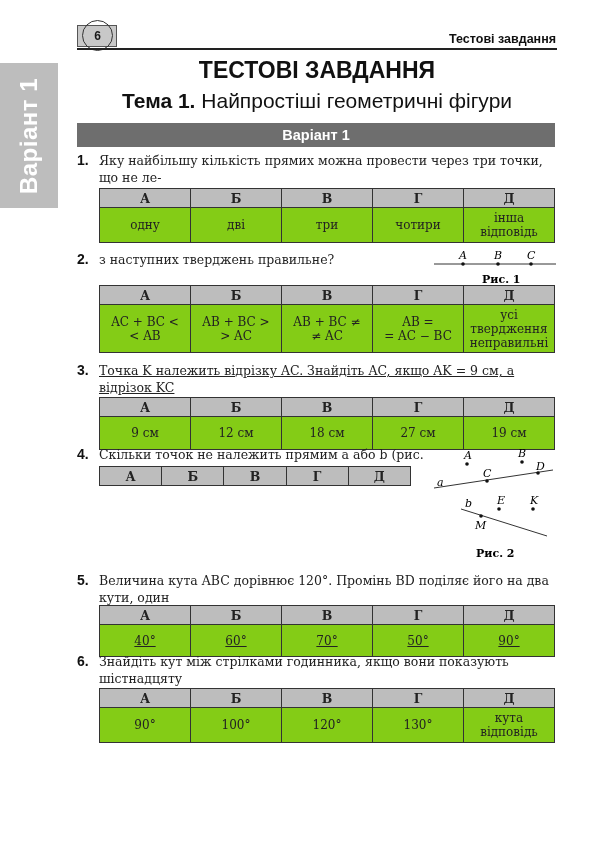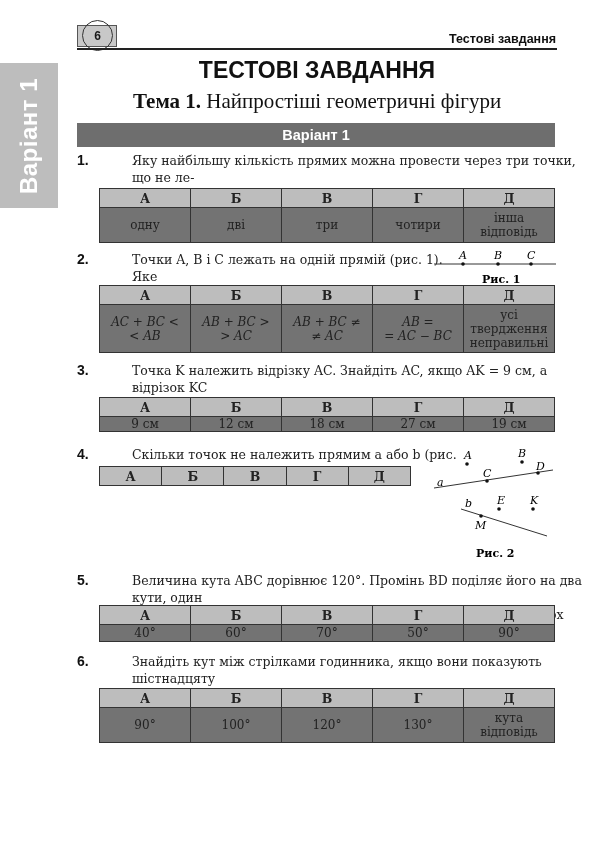--- a/index.html
+++ b/index.html
@@ -37,49 +37,49 @@
       white-space: nowrap; color: #fff; font-family: "Liberation Sans", sans-serif;
       font-weight: bold; font-size: 24px; letter-spacing: 0.5px;
     }
 
     .main-title {
       left: 77px; width: 480px; top: 57px; text-align: center;
       font-family: "Liberation Sans", sans-serif; font-weight: bold; font-size: 23px; color: #111;
     }
     .topic-title {
       left: 77px; width: 480px; top: 89px; text-align: center;
-      font-family: Liberation Serif, serif; font-size: 21px; color: #111;
+      font-family: Liberation Sans, sans-serif; font-size: 21px; color: #111;
     }
     .topic-title b { font-weight: bold; }
     .variant-bar {
       left: 77px; top: 123px; width: 478px; height: 24px; background: #6e6e6e;
       color: #fff; text-align: center; line-height: 24px;
       font-family: "Liberation Sans", sans-serif; font-weight: bold; font-size: 14.5px;
     }
 
     
     .q-num {
       font-family: "Liberation Sans", sans-serif; font-weight: bold; font-size: 14px; color: #111;
     }
     .q-text {
-      font-size: 12.5px; line-height: 17px; color: #222; margin-left: 33px;
+      font-size: 12.5px; line-height: 17px; color: #222;
     }
 
     table.answers {
       position: absolute; border-collapse: collapse; table-layout: fixed;
       font-size: 12px; color: #222;
     }
     table.answers th, table.answers td {
       border: 1.4px solid #333; text-align: center; vertical-align: middle; padding: 0 2px;
     }
     table.answers th {
       background: #bdbdbd; font-weight: bold; height: 18px; font-size: 12.5px;
     }
-    table.answers td { background: #737373; line-height: 14px; }
-    .it { font-style: italic; }
+    table.answers td { background: #84cc16; line-height: 14px; }
+    .it { }
   </style>
 </head>
 <body>
 
 <div class="abs page-badge"></div>
 <div class="abs page-circle">
   <span>6</span>
 </div>
 <div class="abs header-rule"></div>
 <div class="abs running-title">Тестові завдання</div>
@@ -124,21 +124,20 @@
         </td>
         <td>
           <div>інша відповідь</div>
         </td>
       </tr>
 </tbody>
   </table>
 
 <div class="abs q-num" style="left:77px; top:251px;">2.</div>
 <div class="abs q-text" style="left:99px; top:251px; width:330px;">
-  <div>Точки A, B і C лежать на одній прямій (рис. 1). Яке</div>
   <div>з наступних тверджень правильне?</div>
 </div>
 <svg class="abs" style="left:430px; top:248px;" width="130" height="40">
   <line x1="4" y1="16" x2="126" y2="16" stroke="#333" stroke-width="1"></line>
   <circle cx="33" cy="16" r="1.8" fill="#111"></circle>
   <circle cx="68" cy="16" r="1.8" fill="#111"></circle>
   <circle cx="101" cy="16" r="1.8" fill="#111"></circle>
   <text x="29" y="11" font-size="11" font-style="italic" font-family="DejaVu Serif, serif">A</text>
   <text x="64" y="11" font-size="11" font-style="italic" font-family="DejaVu Serif, serif">B</text>
   <text x="97" y="11" font-size="11" font-style="italic" font-family="DejaVu Serif, serif">C</text>
@@ -173,34 +172,34 @@
         <td>
           <div>усі</div>
           <div>твердження</div>
           <div>неправильні</div>
         </td>
       </tr>
 </tbody>
   </table>
 
 <div class="abs q-num" style="left:77px; top:362px;">3.</div>
-<div class="abs q-text" style="left:99px; top:362px; width:462px;">
+<div class="abs q-text" style="left:99px; top:362px; width:462px;text-decoration:underline;">
   <div>Точка K належить відрізку AC. Знайдіть AC, якщо AK = 9 см, а відрізок KC</div>
   <div>удвічі більший за відрізок AK.</div>
 </div>
 <table class="answers" style="left:99px; top:397px; width:456px;">
   <tbody>
       <tr>
         <th>А</th>
         <th>Б</th>
         <th>В</th>
         <th>Г</th>
         <th>Д</th>
       </tr>
-  <tr style="height:15px;">
+  <tr style="height:33px;">
         <td>
           <div>9 см</div>
         </td>
         <td>
           <div>12 см</div>
         </td>
         <td>
           <div>18 см</div>
         </td>
         <td>
@@ -257,21 +256,21 @@
 </div>
 <table class="answers" style="left:99px; top:605px; width:456px;">
   <tbody>
       <tr>
         <th>А</th>
         <th>Б</th>
         <th>В</th>
         <th>Г</th>
         <th>Д</th>
       </tr>
-  <tr style="height:17px;">
+  <tr style="height:32px;text-decoration:underline;">
         <td>
           <div>40°</div>
         </td>
         <td>
           <div>60°</div>
         </td>
         <td>
           <div>70°</div>
         </td>
         <td>

